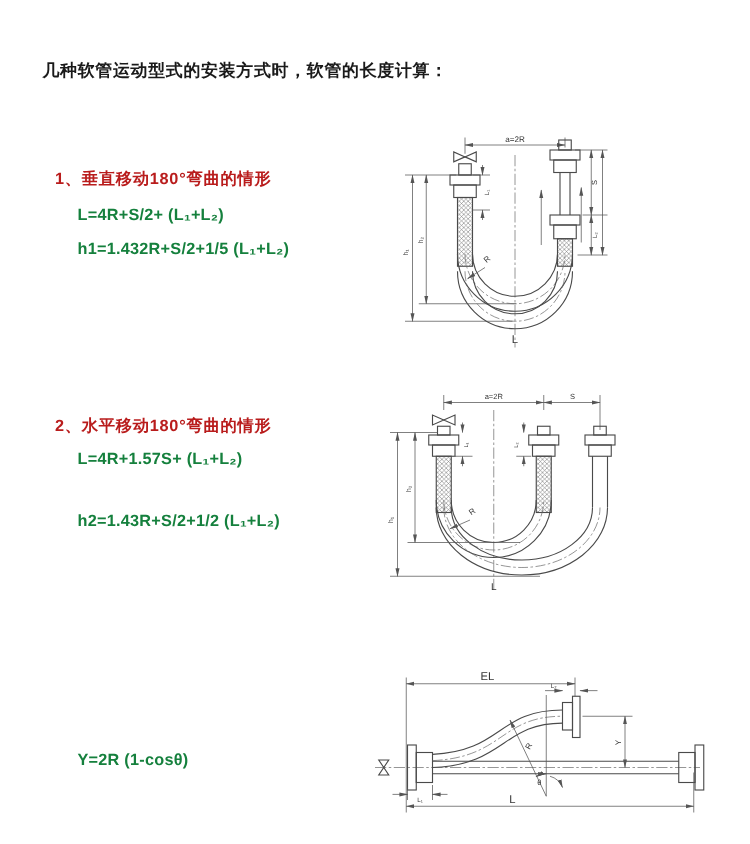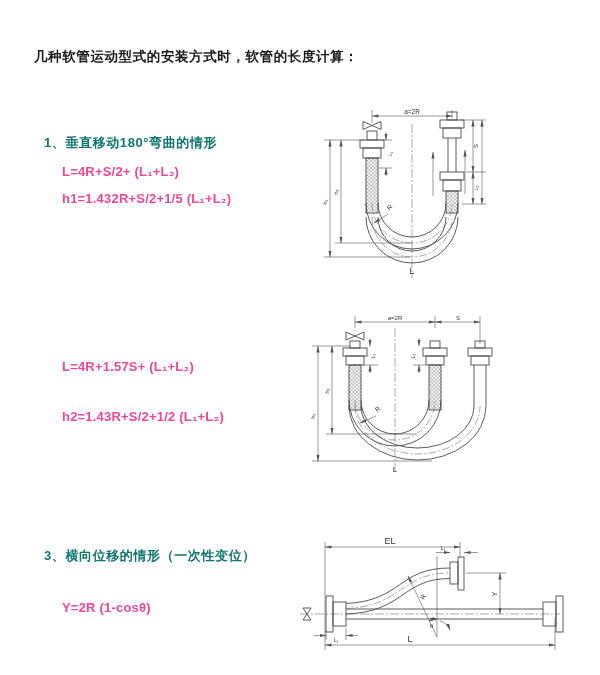--- a/index.html
+++ b/index.html
@@ -6,49 +6,49 @@
   #page{
     position:relative;width:600px;height:675px;background:#ffffff;overflow:hidden;
     font-family:"Liberation Sans",sans-serif;color:#1f1f1f;margin-top:28px;
   }
   .doc-title{
     position:absolute;left:34px;top:20px;font-size:13.5px;font-weight:700;
     letter-spacing:0.6px;color:#1a1a1a;white-space:nowrap;
   }
   .sec-heading{
     position:absolute;font-size:13px;font-weight:700;letter-spacing:0.6px;
-    color:#0f766e;white-space:nowrap;
+    color:#b91c1c;white-space:nowrap;
   }
   .formula{
     position:absolute;font-size:13px;font-weight:700;letter-spacing:0.2px;
-    color:#ec4899;white-space:nowrap;
+    color:#15803d;white-space:nowrap;
   }
   svg.diag{position:absolute;overflow:visible;}
   svg.diag text{font-family:"Liberation Sans",sans-serif;fill:#333;}
   .obj{stroke:#4a4a4a;stroke-width:0.9;fill:none;}
   .thin{stroke:#555;stroke-width:0.6;fill:none;}
   .dim{stroke:#555;stroke-width:0.6;fill:none;}
   .cl{stroke:#666;stroke-width:0.55;fill:none;stroke-dasharray:9 2 2 2;}
   .hcl{stroke:#666;stroke-width:0.55;fill:none;stroke-dasharray:8 2 2 2;}
 </style>
 </head>
 <body>
 
 <div id="page">
 
   <div class="doc-title">几种软管运动型式的安装方式时，软管的长度计算：</div>
 
   <div class="sec-heading" style="left:44px;top:106px">1、垂直移动180°弯曲的情形</div>
   <div class="formula" style="left:62px;top:136px">L=4R+S/2+ (L₁+L₂)</div>
   <div class="formula" style="left:62px;top:163px">h1=1.432R+S/2+1/5 (L₁+L₂)</div>
 
+  <div class="sec-heading" style="left:44px;top:304px">2、水平移动180°弯曲的情形</div>
   <div class="formula" style="left:62px;top:331px">L=4R+1.57S+ (L₁+L₂)</div>
   <div class="formula" style="left:62px;top:381px">h2=1.43R+S/2+1/2 (L₁+L₂)</div>
 
-  <div class="sec-heading" style="left:44px;top:519px">3、横向位移的情形（一次性变位）</div>
   <div class="formula" style="left:62px;top:572px">Y=2R (1-cosθ)</div>
 
   <svg class="diag" style="left:310px;top:68px" width="184" height="187" viewBox="310 68 184 187">
     <defs>
       <marker id="ar1" markerWidth="7" markerHeight="5" refX="6.5" refY="2.5" orient="auto-start-reverse" markerUnits="userSpaceOnUse">
         <path d="M0 0.9 L7 2.5 L0 4.1 z" fill="#555"></path>
       </marker>
       <pattern id="br1" width="3.5" height="3.5" patternUnits="userSpaceOnUse">
         <path d="M0 3.5 L3.5 0 M0 0 L3.5 3.5" stroke="#777" stroke-width="0.45"></path>
       </pattern>

